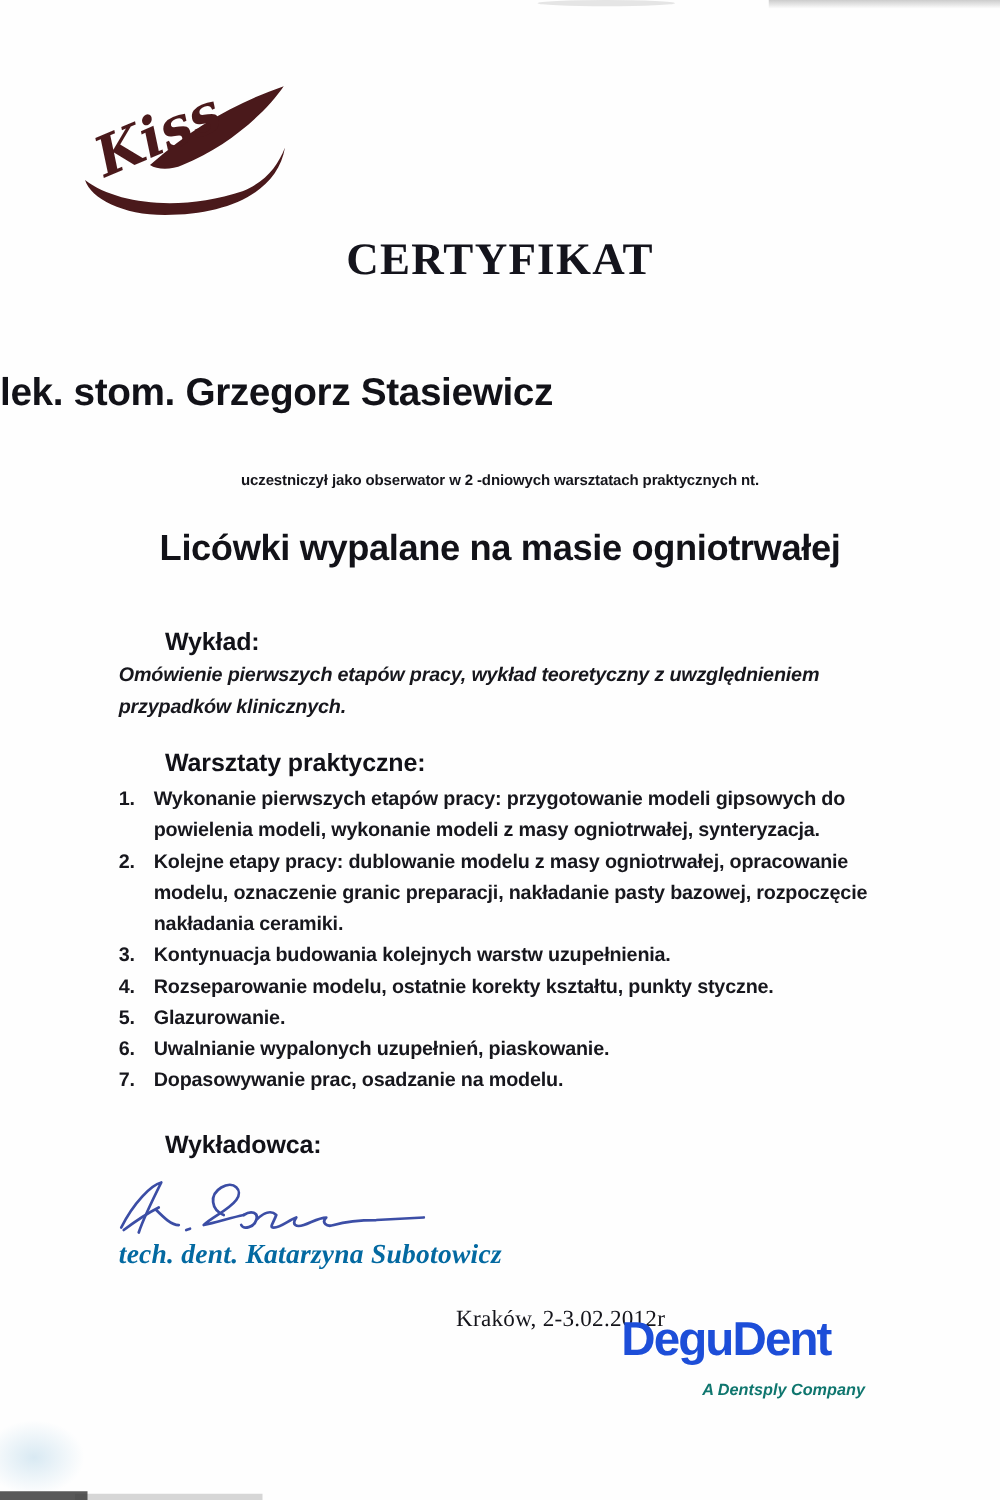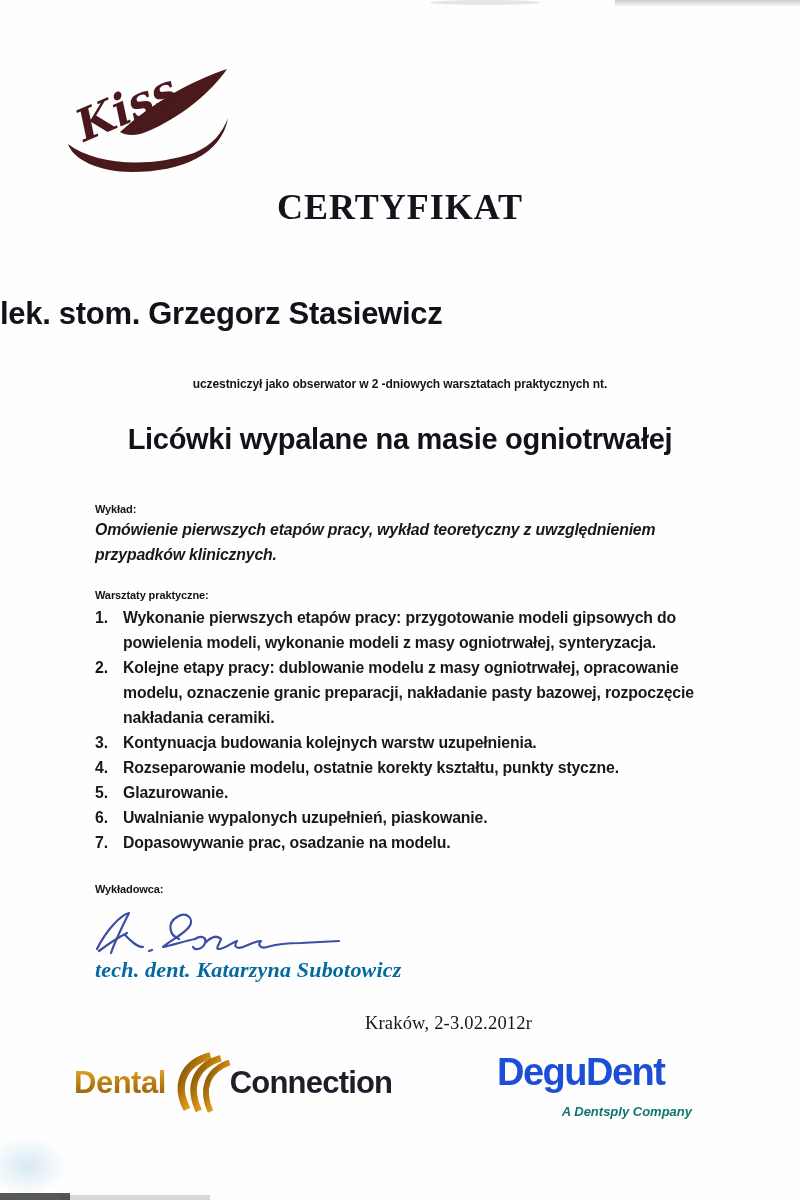--- a/index.html
+++ b/index.html
@@ -33,21 +33,21 @@
     position:absolute;top:377px;left:0;width:100%;text-align:center;
     font-size:12px;font-weight:600;color:#15151b;letter-spacing:-0.1px;
   }
   .course-title{
     position:absolute;top:423px;left:0;width:100%;text-align:center;
     font-size:29px;font-weight:700;color:#121218;letter-spacing:-0.3px;
   }
 
   
   .content{position:absolute;left:95px;top:503px;width:635px;}
-  .sec-heading{font-size:11px;font-weight:700;color:#121218;letter-spacing:-0.1px;}
+  .sec-heading{font-size:20px;font-weight:700;color:#121218;letter-spacing:-0.1px;margin-left:37px;}
   .sec-body{
     font-size:15.8px;font-weight:600;color:#17171d;line-height:25px;
     letter-spacing:-0.15px;margin-top:2px;width:615px;font-style:italic;
   }
   .workshops{margin-top:22px;}
   .ws-list{margin:4px 0 0 0;padding:0;list-style:none;}
   .ws-item{display:flex;line-height:25px;font-size:15.8px;font-weight:600;letter-spacing:-0.15px;color:#17171d;}
   .ws-item .num{width:28px;flex:0 0 28px;}
   .ws-item .txt{flex:1;max-width:600px;}
 
@@ -152,38 +152,19 @@
           <path d="M86,34 C76,30 74,18 84,12 C94,6 102,14 96,22 C90,30 76,36 70,42 C80,40 92,36 102,34"></path>
           <path d="M102,34 C108,30 114,32 112,38 C110,44 102,46 100,42 M112,38 C118,32 124,30 128,34 C126,40 122,44 126,44 C132,44 138,38 144,36 C140,42 144,44 150,42 C156,40 162,36 168,36 C164,40 168,44 174,42 C184,39 196,38 208,38 L246,36"></path>
         </g>
       </svg>
       <div class="lecturer-name">tech. dent. Katarzyna Subotowicz</div>
     </div>
 
     <div class="date-line">Kraków, 2-3.02.2012r</div>
   </div>
 
-  <div class="footer-dc">
-    <span class="dc-dental">Dental</span>
-    <svg class="dc-swoosh" width="66" height="78" viewBox="0 0 90 80">
-      <defs>
-        <linearGradient id="gold" x1="0" y1="0" x2="1" y2="1">
-          <stop offset="0" stop-color="#6e4206"></stop>
-          <stop offset="0.45" stop-color="#c8860f"></stop>
-          <stop offset="0.75" stop-color="#f0b33a"></stop>
-          <stop offset="1" stop-color="#9c6408"></stop>
-        </linearGradient>
-      </defs>
-      <g fill="none" stroke="url(#gold)">
-        <path d="M58,3 C22,12 8,42 26,76" stroke-width="10"></path>
-        <path d="M72,6 C38,16 26,44 42,78" stroke-width="9"></path>
-        <path d="M84,12 C54,22 44,48 58,79" stroke-width="8"></path>
-      </g>
-    </svg>
-    <span class="dc-connection">Connection</span>
-  </div>
 
   <div class="footer-dd">
     <div class="dd-name">DeguDent</div>
     <div class="dd-tagline">A Dentsply Company</div>
   </div>
 
 </div>
 
 </body></html>

